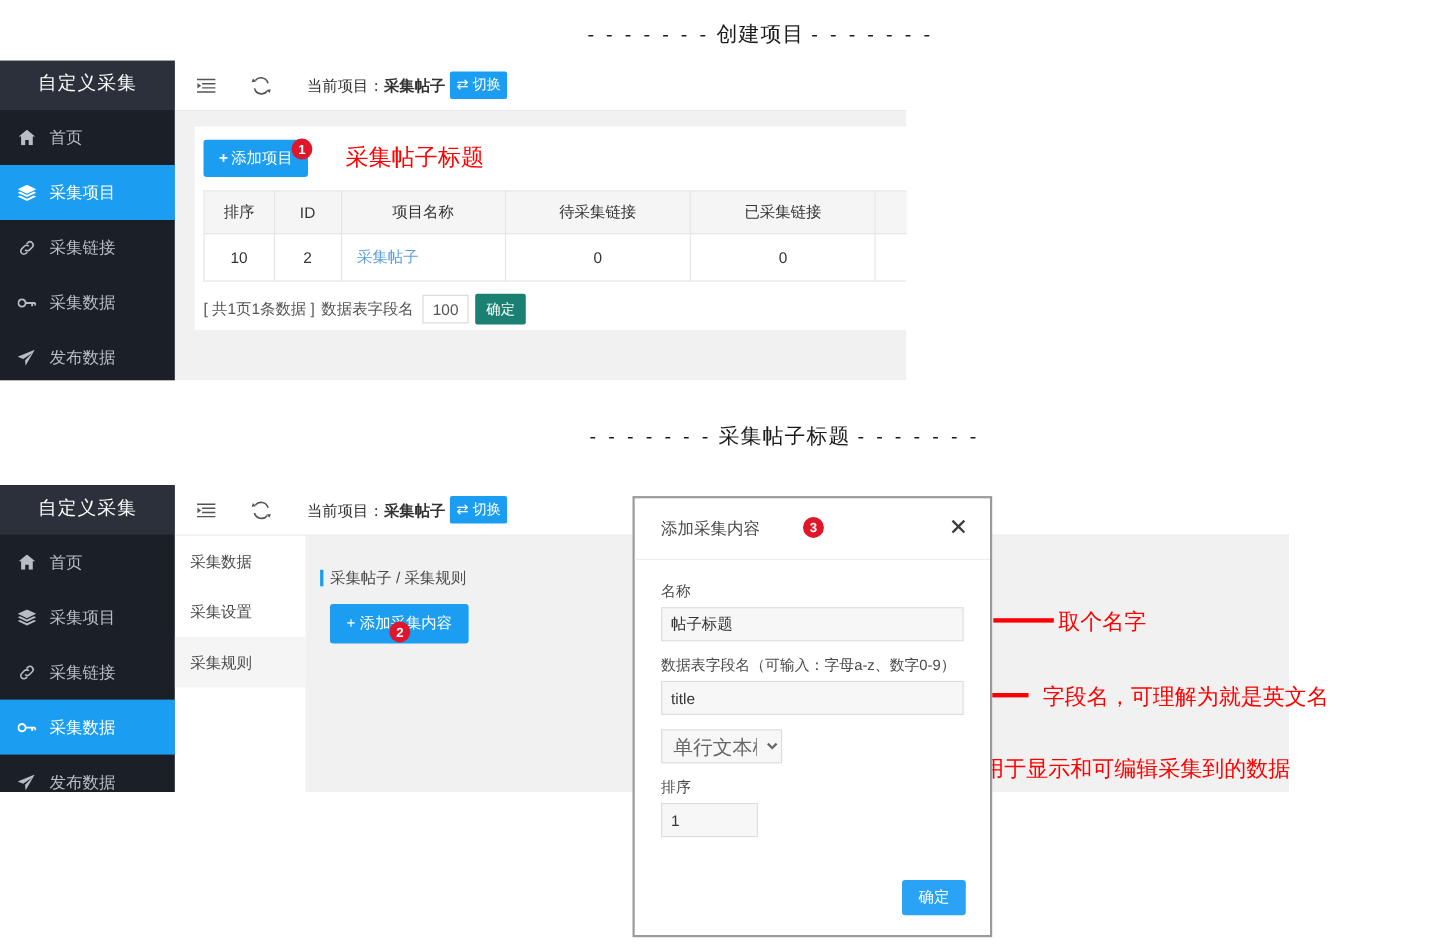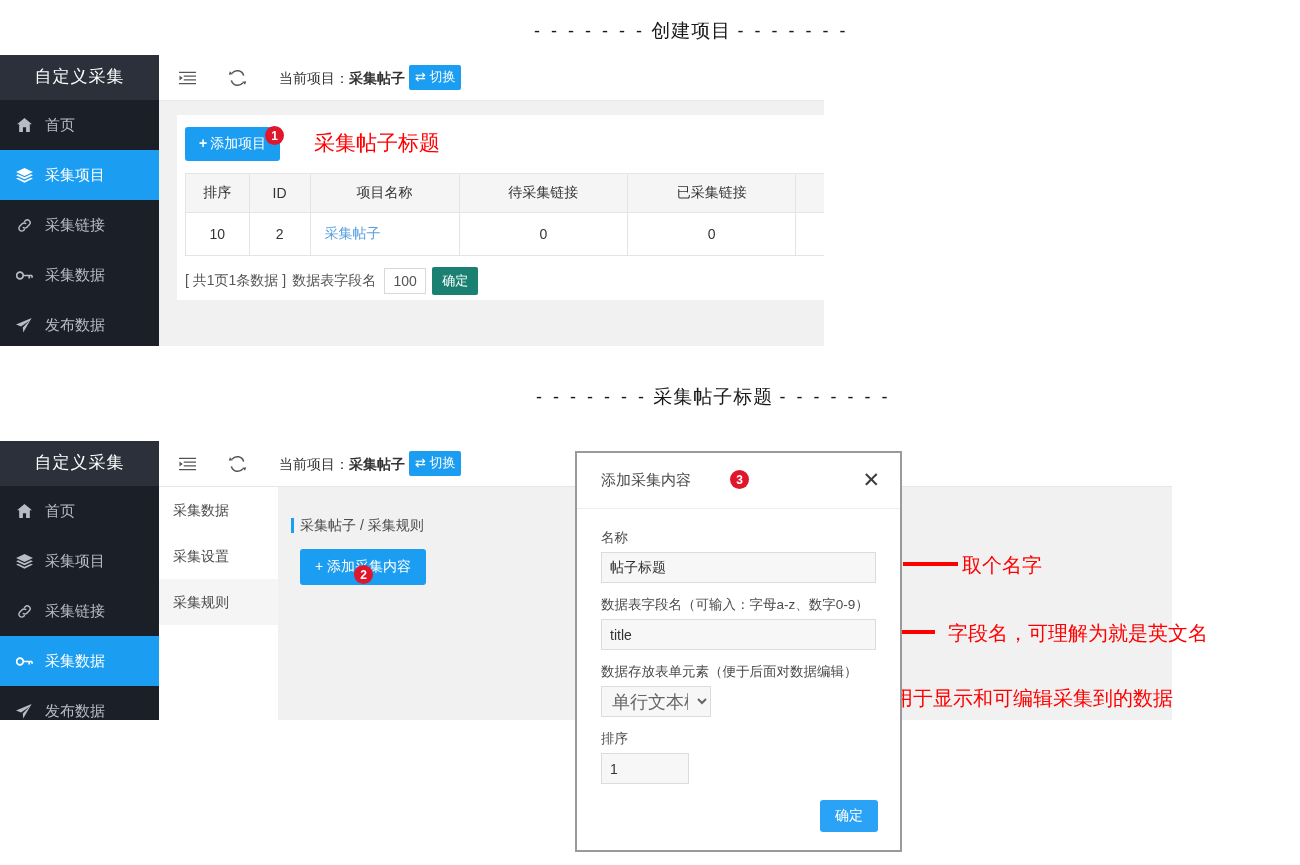--- a/index.html
+++ b/index.html
@@ -637,23 +637,20 @@
   </div>
   <div class="modal-body">
     <div class="fld-label">名称</div>
     <input class="fld-input" value="帖子标题" style="">
 
     <div class="fld-label">
       <span>数据表字段名</span><span class="hint">（可输入：字母a-z、数字0-9）</span>
     </div>
     <input class="fld-input" value="title" style="">
 
-    <div class="fld-label">
-      <span>数据存放表单元素</span><span class="hint">（便于后面对数据编辑）</span>
-    </div>
     <select class="fld-select">
       <option>单行文本框</option>
     </select>
 
     <div class="fld-label">排序</div>
     <input class="fld-small" value="1" style="">
   </div>
   <button class="modal-ok">确定</button>
 </div>
 

